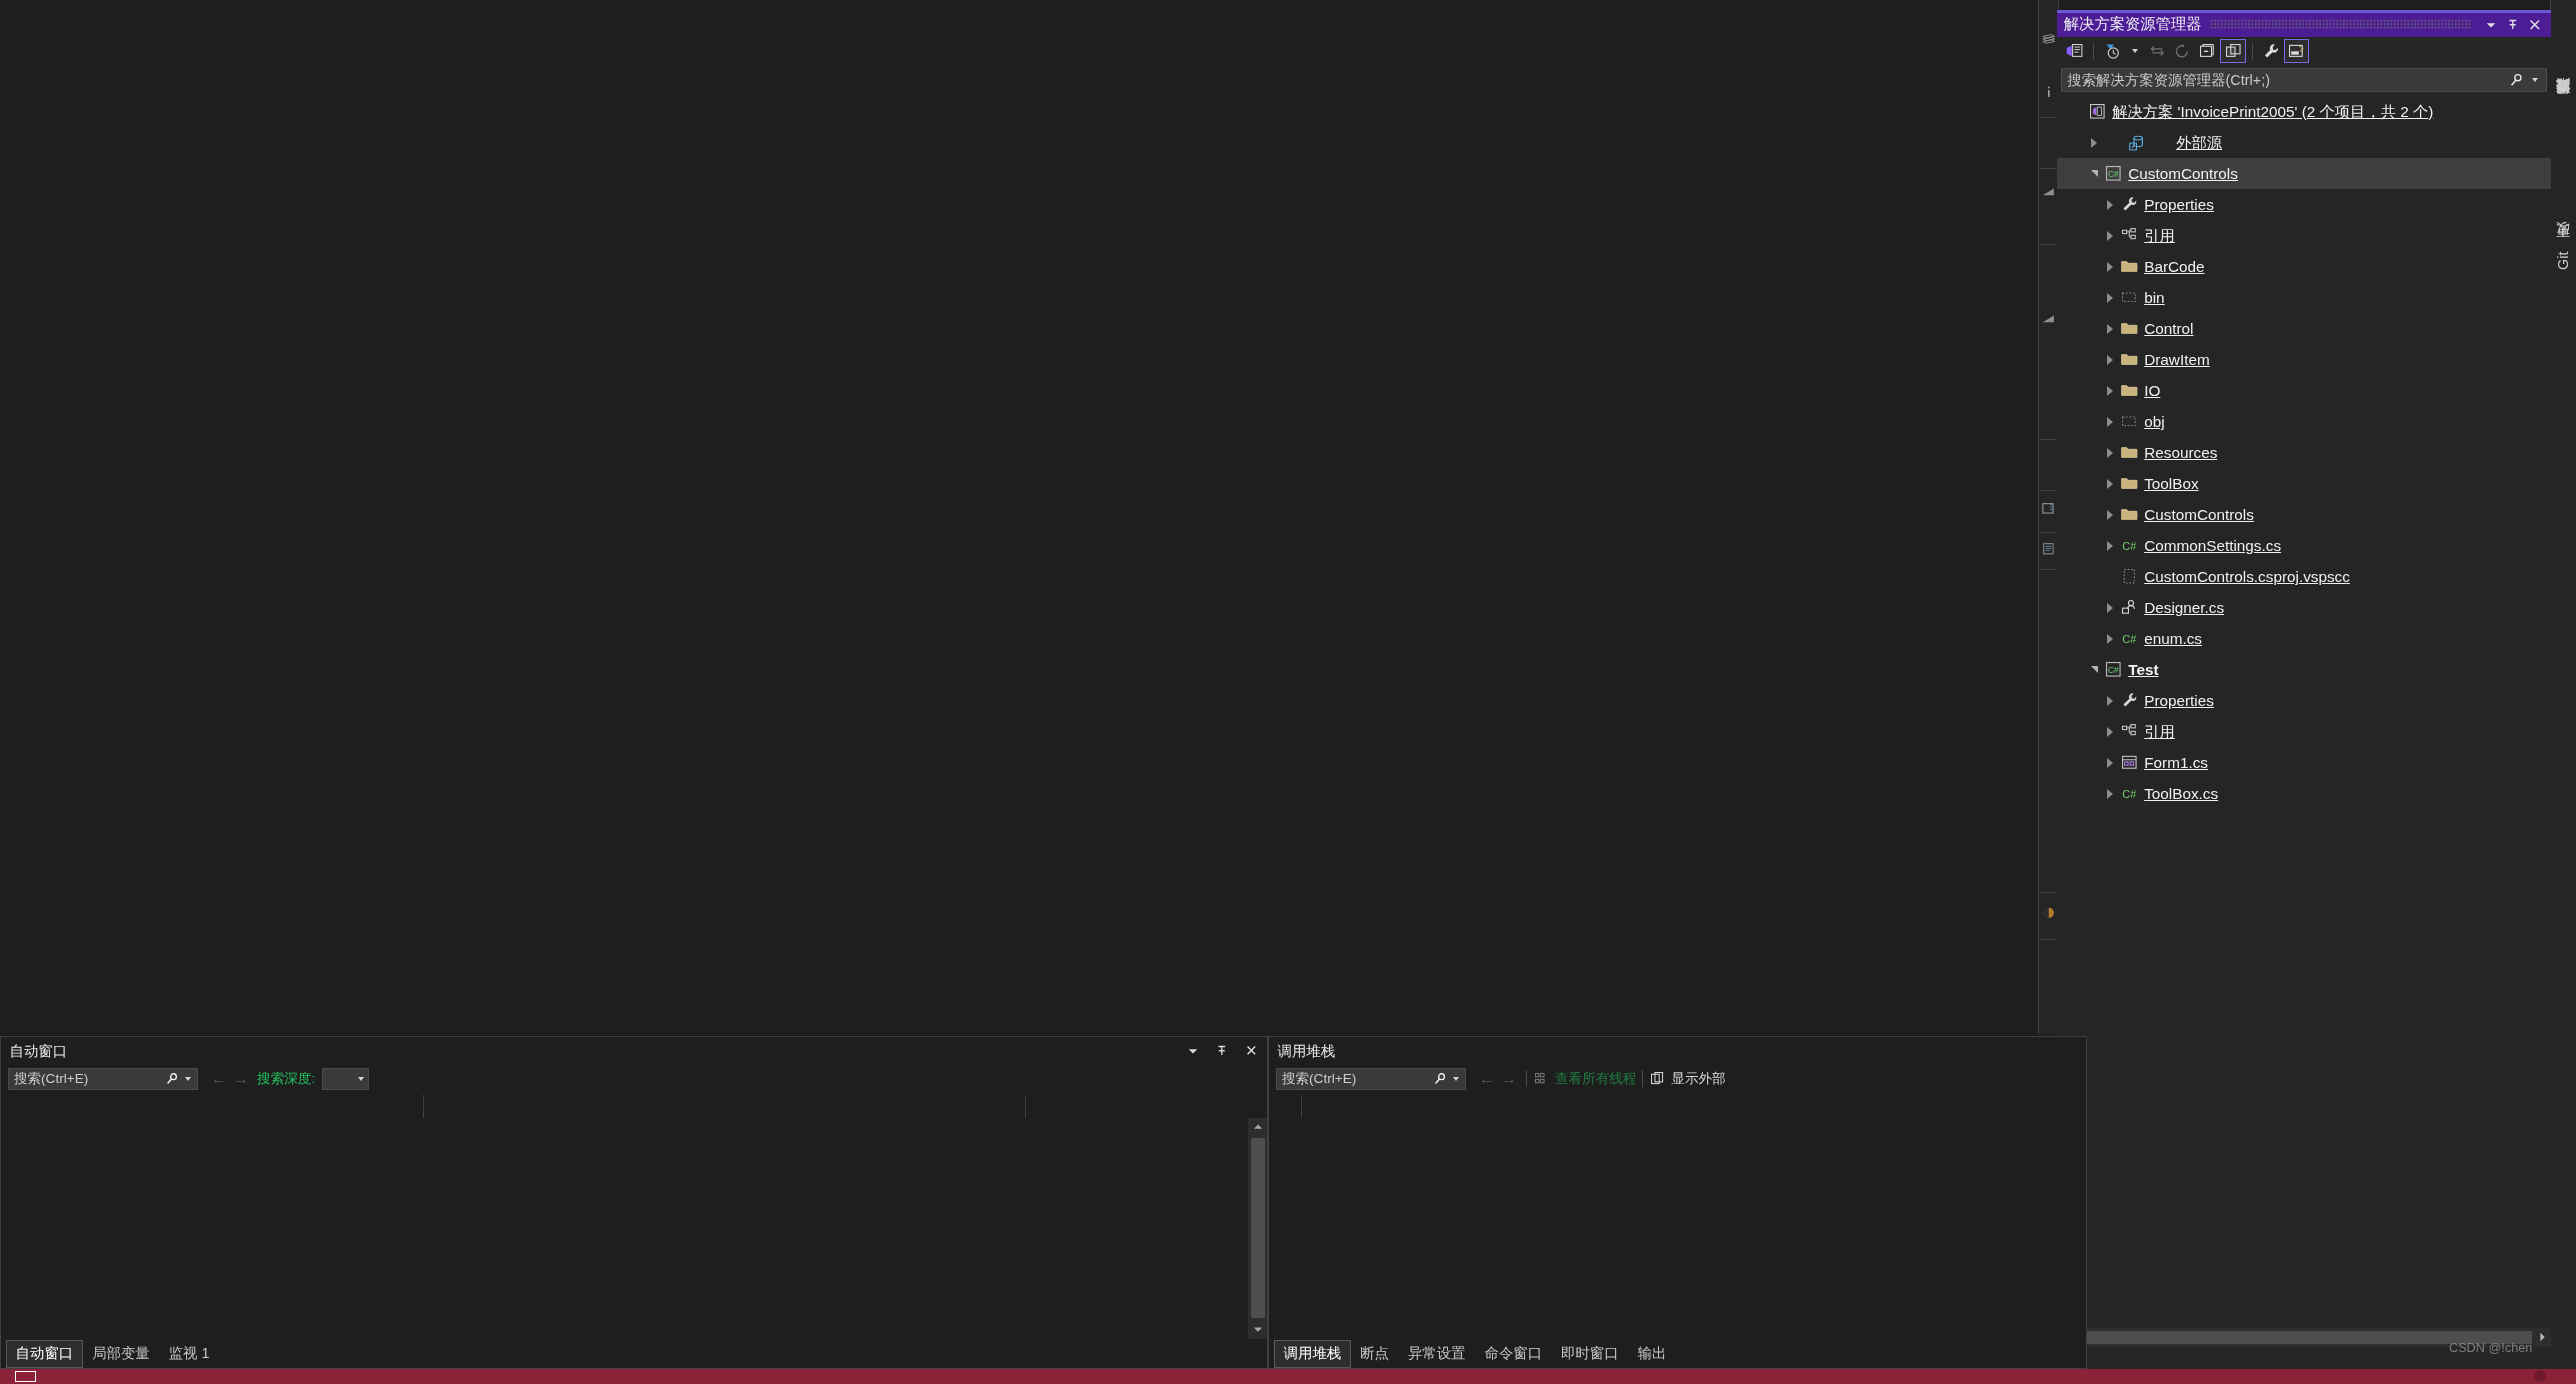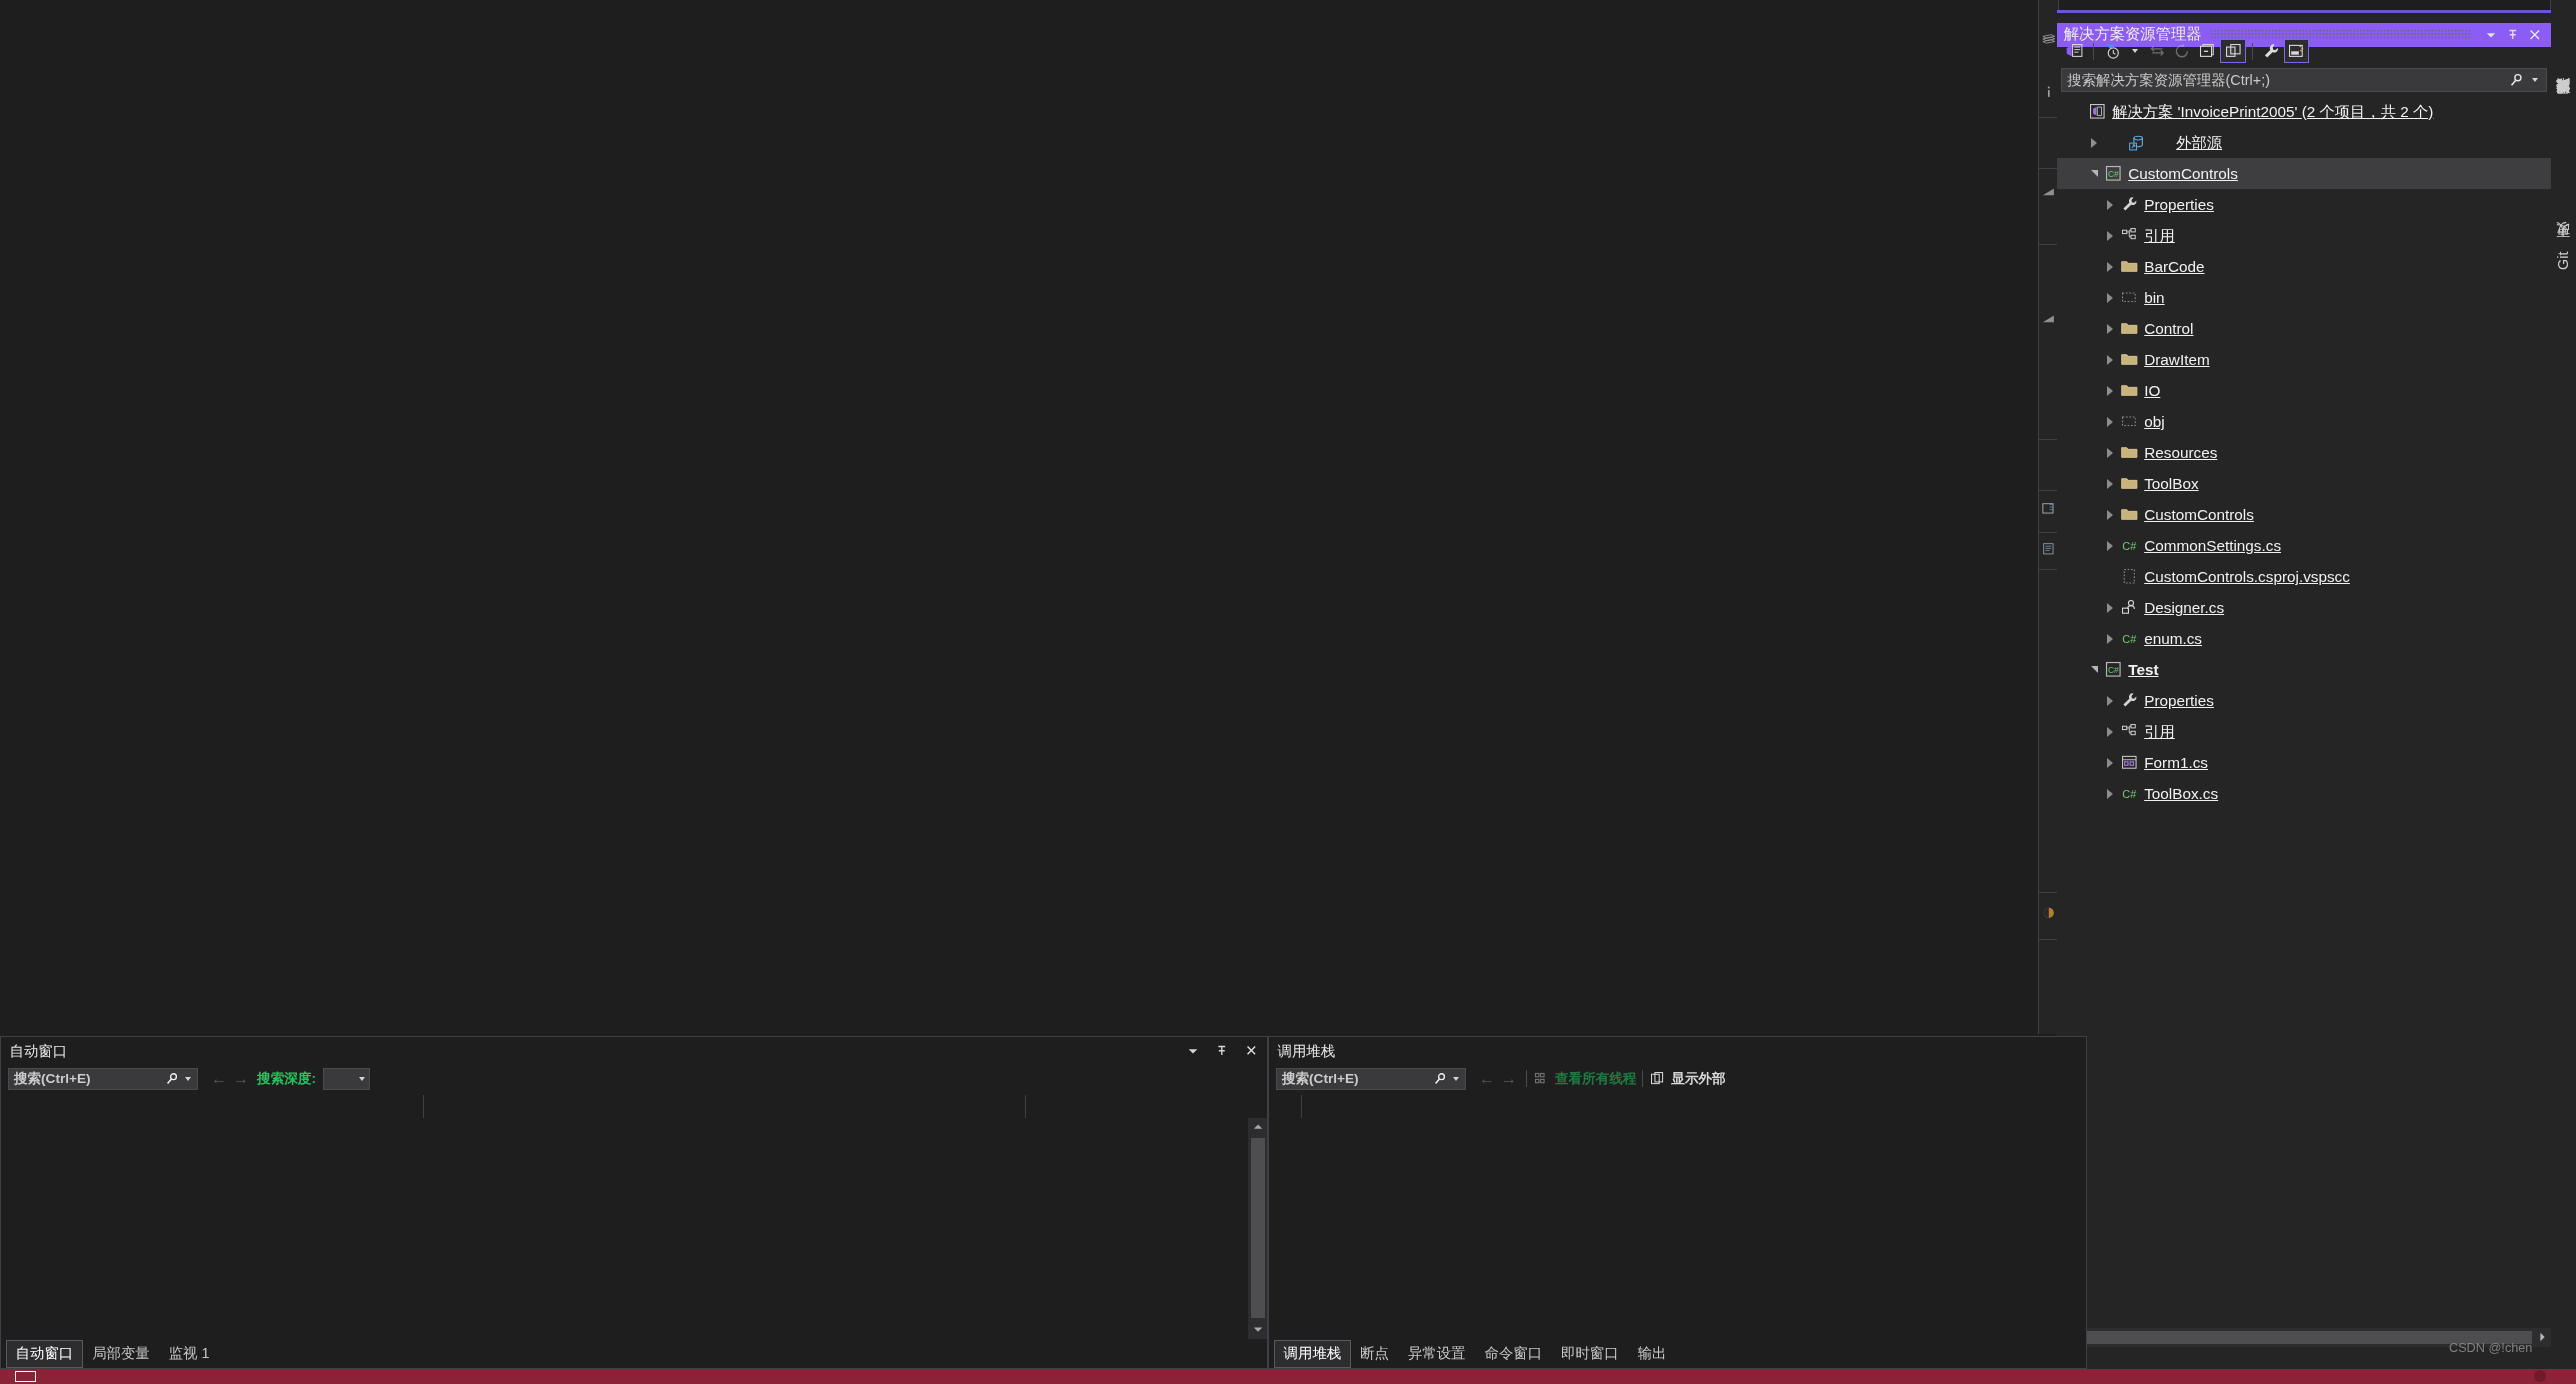--- a/index.html
+++ b/index.html
@@ -90,24 +90,23 @@
   .se-accent {
     position: absolute;
     left: 0; top: 0;
     width: 494px; height: 2.5px;
     background: #6b57d4;
   }
   .se-titlebar {
     position: absolute;
     left: 0; top: 2.5px;
     width: 494px; height: 24px;
-    background: #8b5cf6;
+    background: #4c1d95;
     display: flex;
     align-items: center;
-    margin-top: 10px;
   }
   .se-title {
     font-size: 15.3px;
     color: #f1f1f1;
     margin-left: 6.8px;
     white-space: nowrap;
   }
   .se-grip {
     flex: 1;
     height: 11px;
@@ -261,21 +260,20 @@
     align-items: center;
     gap: 6.8px;
   }
   .p-toolbar {
     position: absolute;
     left: 0; top: 27px;
     right: 0;
     height: 29px;
     display: flex;
     align-items: center;
-    font-weight: bold;
   }
   .p-search {
     height: 22px;
     background: #3a3a3c;
     border: 0.8px solid #4a4a4c;
     box-sizing: border-box;
     display: flex;
     align-items: center;
     margin-left: 6.8px;
   }

